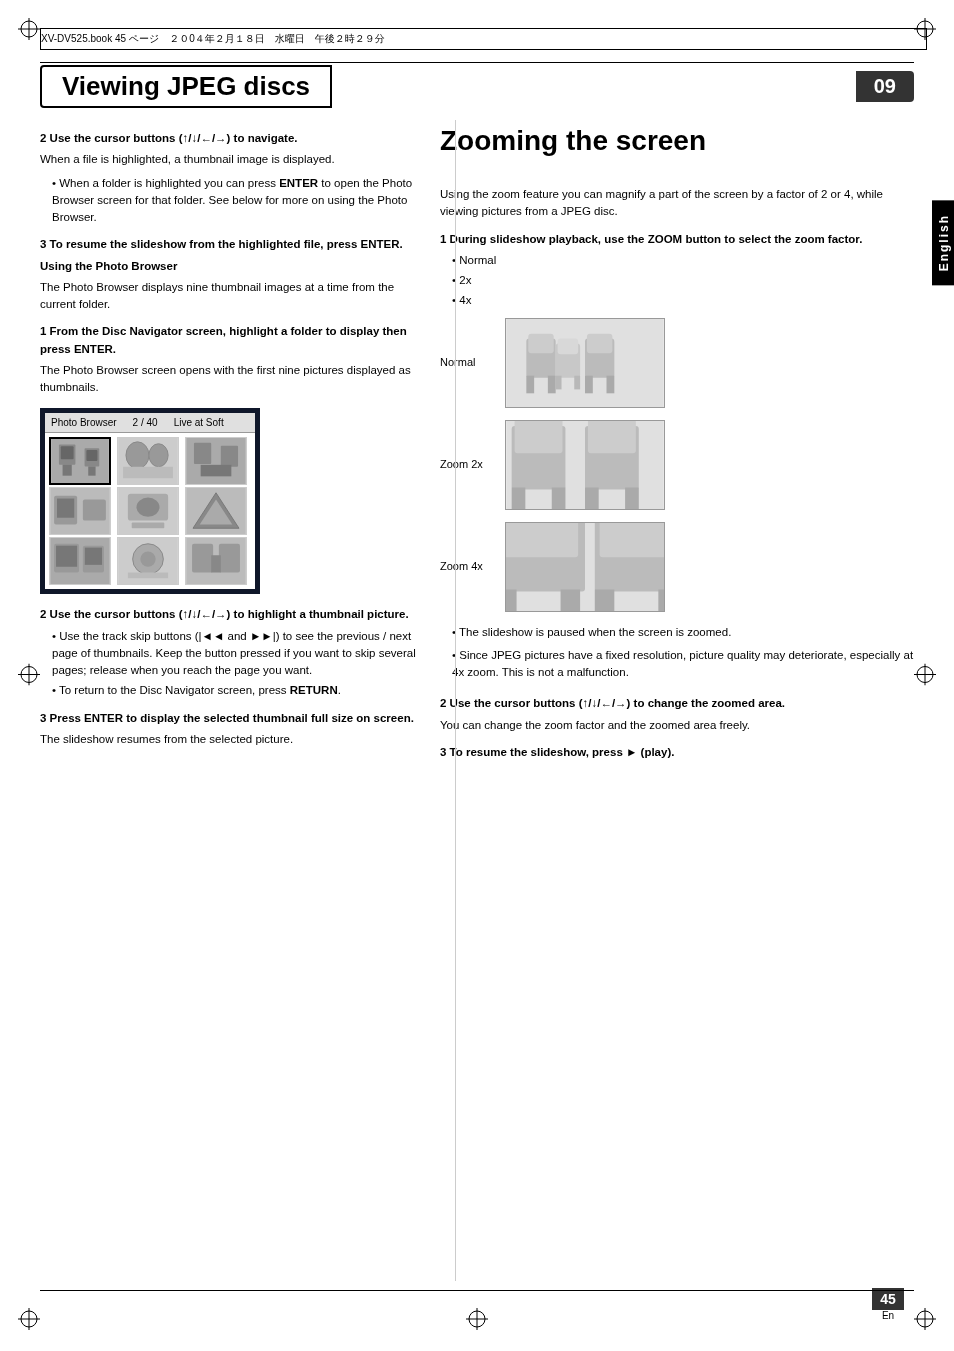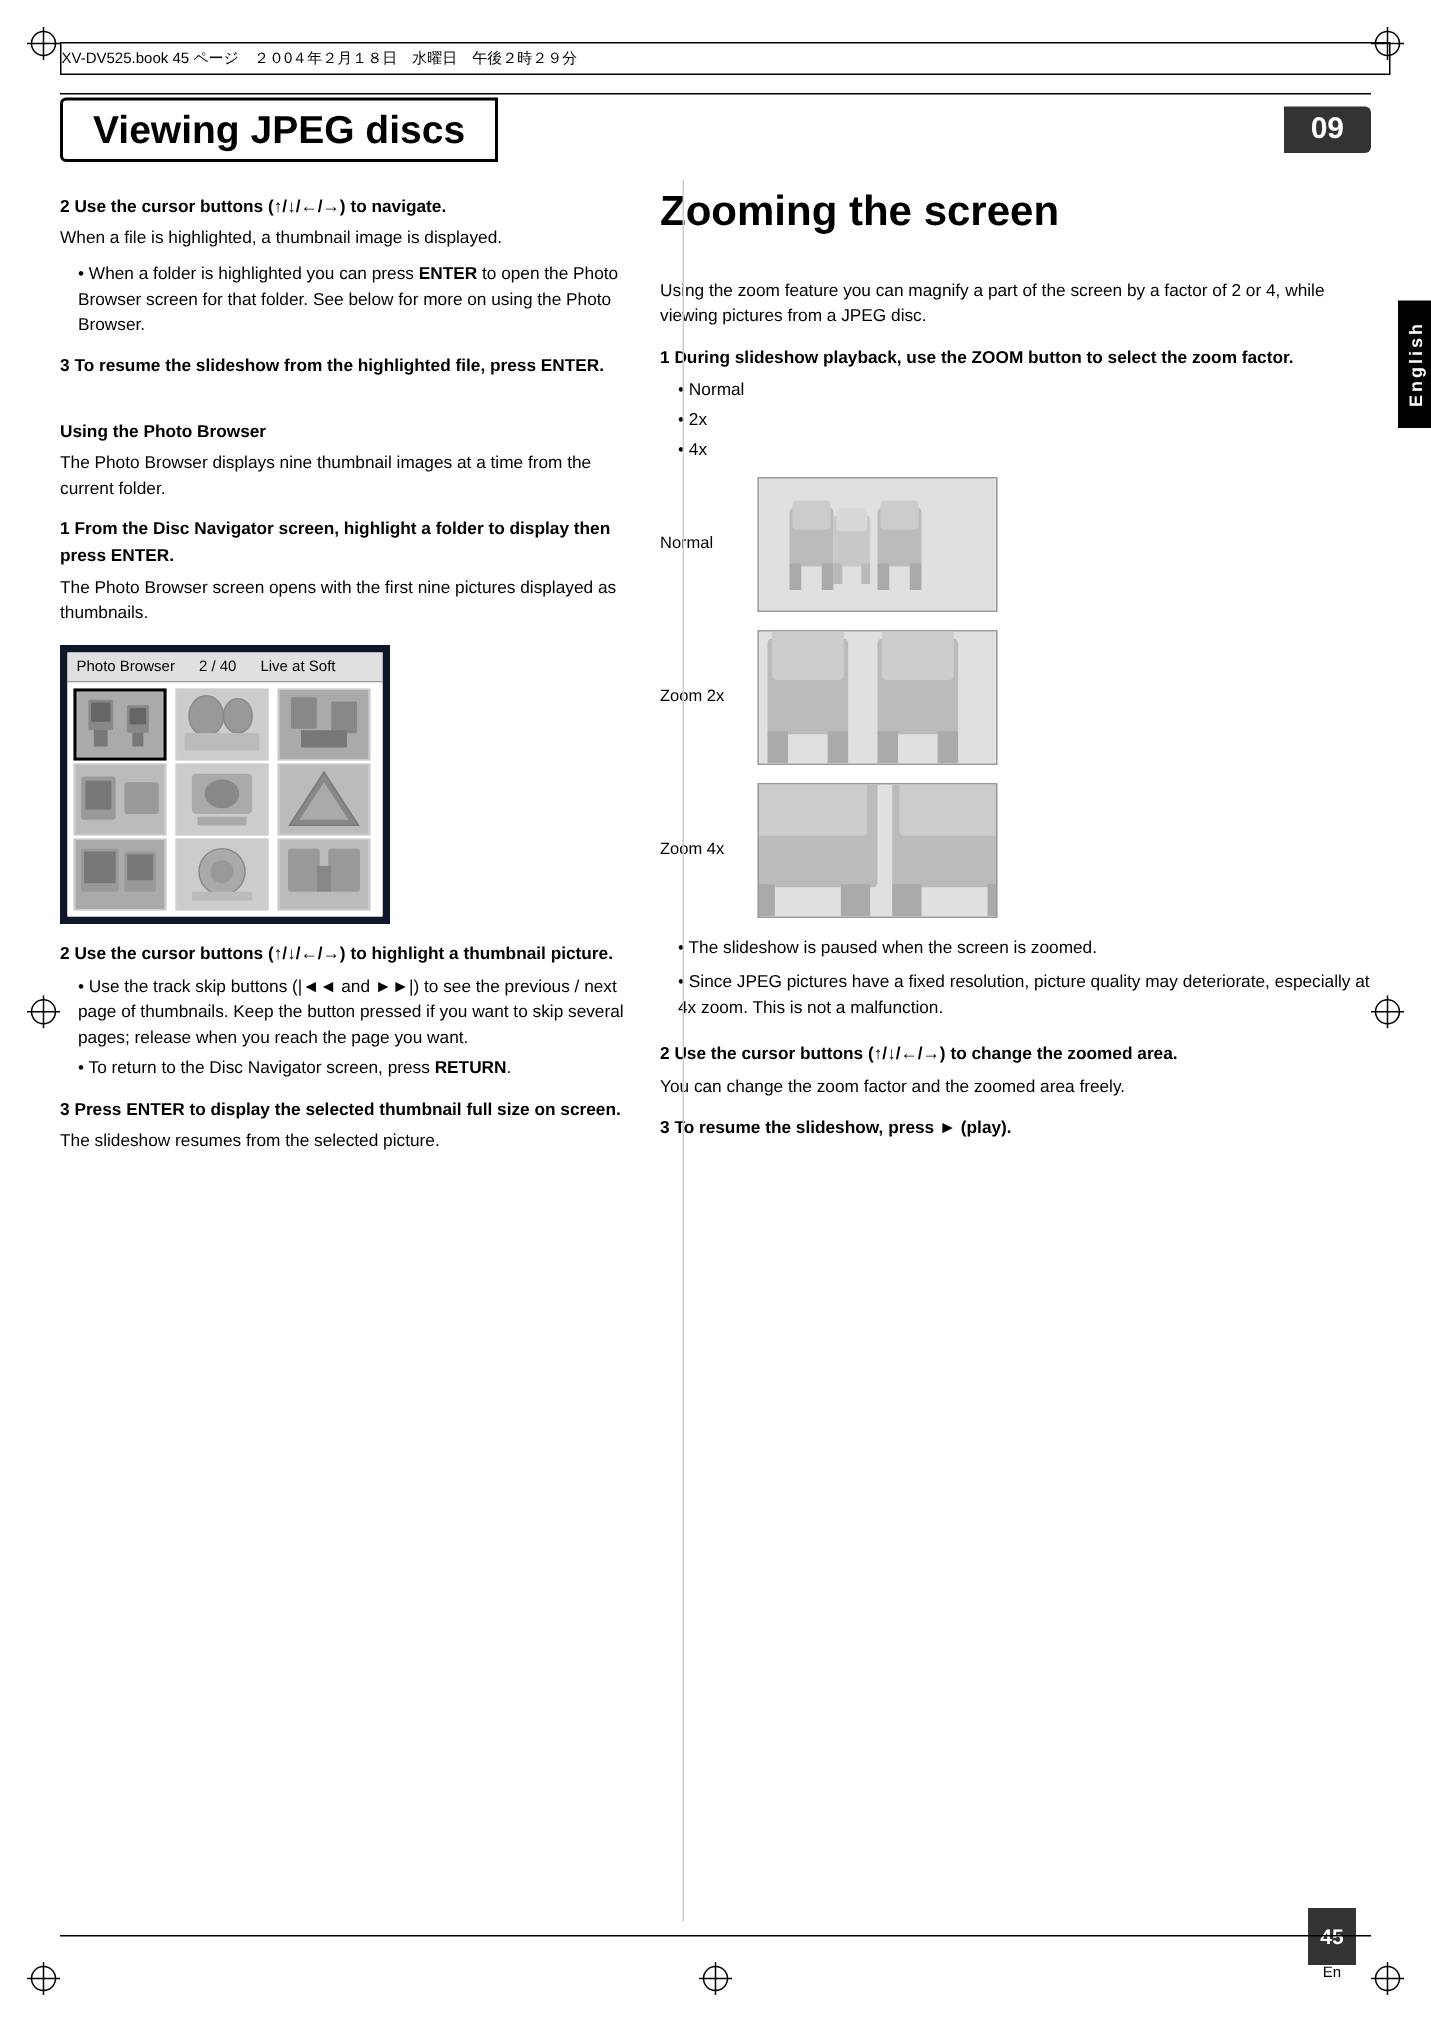--- a/index.html
+++ b/index.html
@@ -190,21 +190,21 @@
       position: absolute;
       bottom: 30px;
       right: 50px;
       text-align: center;
       font-size: 11px;
     }
     .bottom-page-num {
       background: #333;
       color: #fff;
       width: 32px;
-      height: 38px;
+      height: 22px;
       display: flex;
       align-items: center;
       justify-content: center;
       font-size: 14px;
       font-weight: bold;
       margin: 0 auto;
     }
     .bottom-en {
       font-size: 10px;
       color: #000;
@@ -299,21 +299,21 @@
     <ul class="bullet-list">
       <li>
         When a folder is highlighted you can press <strong>ENTER</strong> to open the Photo Browser screen for that folder. See below for more on using the Photo Browser.
       </li>
     </ul>
 
     <p class="numbered-step">
       <strong>3   To resume the slideshow from the highlighted file, press ENTER.</strong>
     </p>
 
-    <p class="section-heading" style="margin-top:26px;">Using the Photo Browser</p>
+    <p class="section-heading" style="margin-top:4px;">Using the Photo Browser</p>
     <p>The Photo Browser displays nine thumbnail images at a time from the current folder.</p>
 
     <p class="numbered-step">
       <strong>1   From the Disc Navigator screen, highlight a folder to display then press ENTER.</strong>
     </p>
     <p>The Photo Browser screen opens with the first nine pictures displayed as thumbnails.</p>
 
     <div class="photo-browser-box">
       <div class="photo-browser-header">
         <span>Photo Browser</span>

